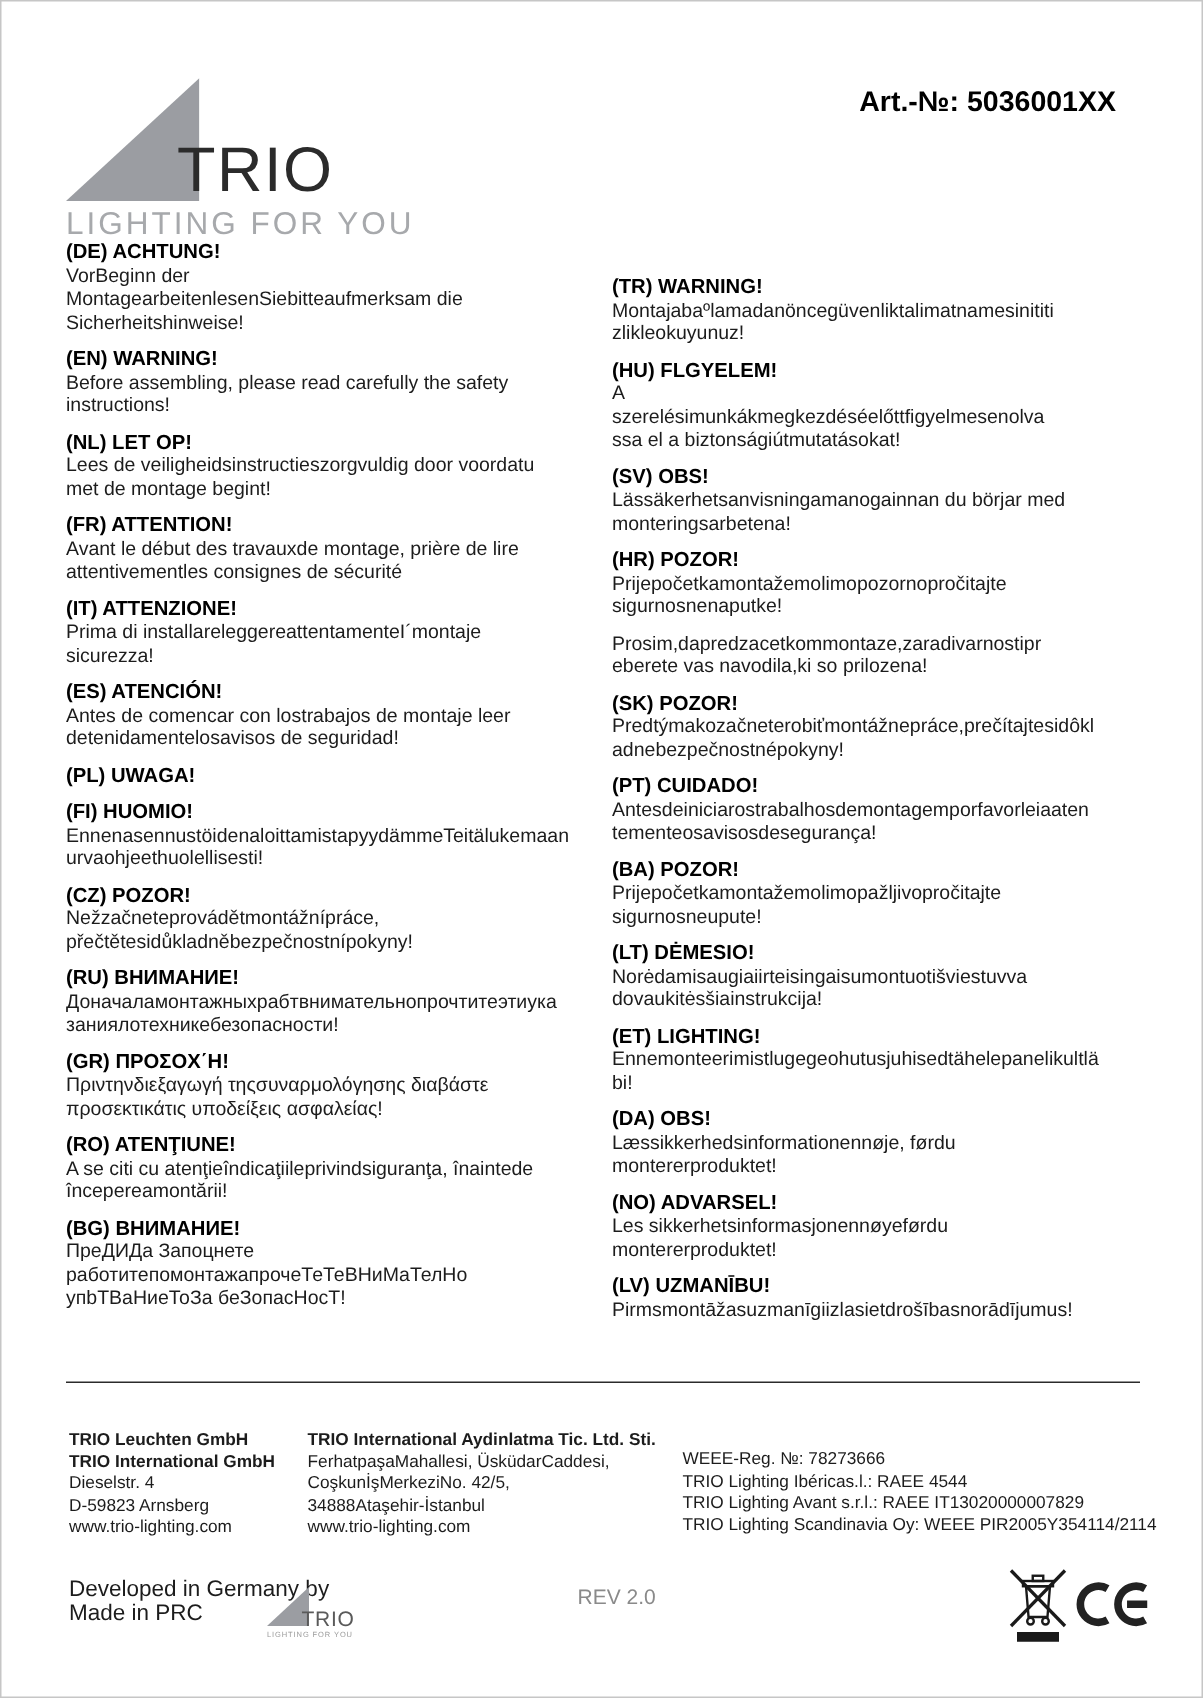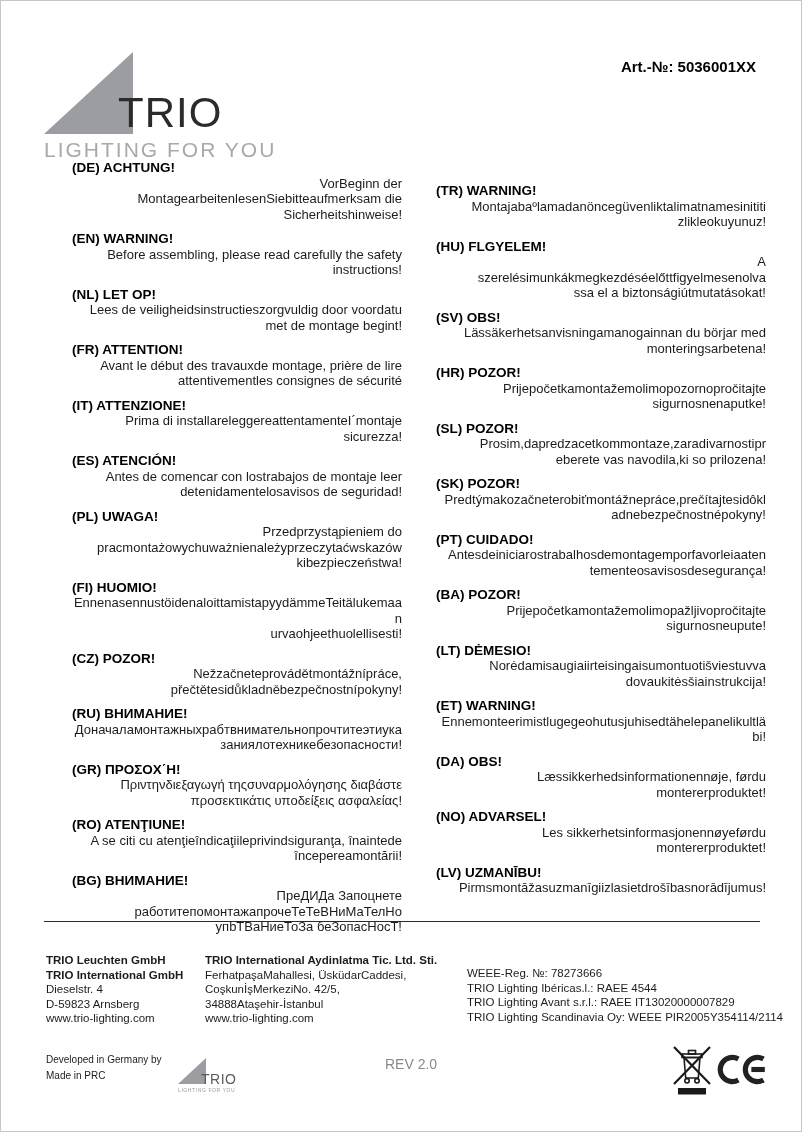--- a/index.html
+++ b/index.html
@@ -1,44 +1,44 @@
 <!DOCTYPE html>
 <html><head>
 <meta charset="utf-8">
 <style>
   html,body{margin:0;padding:0;background:#ffffff;}
   .page{
     position:relative;width:802px;height:1132px;background:#ffffff;
     font-family:"Liberation Sans", sans-serif;color:#1c1c1c;overflow:hidden;
     box-shadow:inset 0 0 0 1px #c6c6c6;
   }
-  .art-no{position:absolute;top:58px;right:46px;font-size:15px;font-weight:bold;color:#000;margin-left:28px;}
+  .art-no{position:absolute;top:58px;right:58px;font-size:19px;font-weight:bold;color:#000;margin-left:28px;}
   
   .logo{position:absolute;left:44px;top:50px;width:220px;height:110px;}
   .logo .tri{position:absolute;left:0;top:2px;width:89px;height:82px;background:#9b9da2;
     -webkit-clip-path:polygon(100% 0,100% 100%,0 100%);clip-path:polygon(100% 0,100% 100%,0 100%);}
   .logo .word{position:absolute;left:74px;top:42px;font-size:42px;line-height:42px;color:#2b2b2b;
     font-weight:400;letter-spacing:1px;}
   .logo .tag{position:absolute;left:0;top:88px;font-size:21px;color:#a7a9ac;letter-spacing:2px;white-space:nowrap;}
   
   .col{position:absolute;top:160px;width:358px;}
   .col-left{left:44px;}
   .col-right{left:408px;padding-top:23px;}
-  .block{margin-bottom:9px;margin-left:28px;}
+  .block{margin-bottom:9px;}
   .block h4{margin:0;font-size:13.5px;line-height:15.5px;color:#000;}
-  .block p{margin:0;font-size:13px;line-height:15.5px;white-space:pre-line;overflow-wrap:break-word;word-break:break-word;text-align:right;}
+  .block p{margin:0;font-size:13px;line-height:15.5px;white-space:pre-line;overflow-wrap:break-word;word-break:break-word;}
   .divider{position:absolute;left:44px;right:42px;top:921px;border:0;border-top:1.5px solid #2b2b2b;margin:0;}
   
   .footer-col{position:absolute;top:953px;font-size:11.5px;line-height:14.5px;}
   .footer-col.c1{left:46px;width:155px;}
   .footer-col.c2{left:205px;width:248px;}
-  .footer-col.c3{left:455px;width:330px;padding-top:13px;margin-left:12px;}
+  .footer-col.c3{left:455px;width:330px;padding-top:13px;}
   .footer-col div.b{font-weight:bold;}
   
-  .developed{position:absolute;left:46px;top:1052px;font-size:10px;line-height:16px;}
+  .developed{position:absolute;left:46px;top:1052px;font-size:15px;line-height:16px;}
   .mini-logo{position:absolute;left:178px;top:1056px;width:70px;height:45px;}
   .mini-logo .tri{position:absolute;left:0;top:2px;width:28px;height:26px;background:#9b9da2;
     -webkit-clip-path:polygon(100% 0,100% 100%,0 100%);clip-path:polygon(100% 0,100% 100%,0 100%);}
   .mini-logo .word{position:absolute;left:23px;top:15px;font-size:14px;color:#5a5a5a;letter-spacing:.5px;}
   .mini-logo .tag{position:absolute;left:0;top:31px;font-size:5px;color:#9a9a9a;letter-spacing:.6px;white-space:nowrap;}
   .rev{position:absolute;left:385px;top:1056px;font-size:14px;color:#8a8a8a;}
   .weee{position:absolute;left:671px;top:1043px;}
   .ce{position:absolute;left:717px;top:1053px;}
 </style>
 </head>
@@ -81,23 +81,20 @@
         <p>Prima di installareleggereattentamenteI´montaje
 sicurezza!</p>
       </div>
       <div class="block">
         <h4>(ES) ATENCIÓN!</h4>
         <p>Antes de comencar con lostrabajos de montaje leer
 detenidamentelosavisos de seguridad!</p>
       </div>
       <div class="block">
         <h4>(PL) UWAGA!</h4>
-        <p>Przedprzystąpieniem do
-pracmontażowychuważnienależyprzeczytaćwskazów
-kibezpieczeństwa!</p>
       </div>
       <div class="block">
         <h4>(FI) HUOMIO!</h4>
         <p>EnnenasennustöidenaloittamistapyydämmeTeitälukemaan
 urvaohjeethuolellisesti!</p>
       </div>
       <div class="block">
         <h4>(CZ) POZOR!</h4>
         <p>Nežzačneteprovádětmontážnípráce,
 přečtětesidůkladněbezpečnostnípokyny!</p>
@@ -140,21 +137,20 @@
         <h4>(SV) OBS!</h4>
         <p>Lässäkerhetsanvisningamanogainnan du börjar med
 monteringsarbetena!</p>
       </div>
       <div class="block">
         <h4>(HR) POZOR!</h4>
         <p>Prijepočetkamontažemolimopozornopročitajte
 sigurnosnenaputke!</p>
       </div>
       <div class="block">
-        <h4>(SL) POZOR!</h4>
         <p>Prosim,dapredzacetkommontaze,zaradivarnostipr
 eberete vas navodila,ki so prilozena!</p>
       </div>
       <div class="block">
         <h4>(SK) POZOR!</h4>
         <p>Predtýmakozačneterobiťmontážnepráce,prečítajtesidôkl
 adnebezpečnostnépokyny!</p>
       </div>
       <div class="block">
         <h4>(PT) CUIDADO!</h4>
@@ -165,21 +161,21 @@
         <h4>(BA) POZOR!</h4>
         <p>Prijepočetkamontažemolimopažljivopročitajte
 sigurnosneupute!</p>
       </div>
       <div class="block">
         <h4>(LT) DĖMESIO!</h4>
         <p>Norėdamisaugiaiirteisingaisumontuotišviestuvva
 dovaukitėsšiainstrukcija!</p>
       </div>
       <div class="block">
-        <h4>(ET) WARNING!</h4>
+        <h4>(ET) LIGHTING!</h4>
         <p>Ennemonteerimistlugegeohutusjuhisedtähelepanelikultlä
 bi!</p>
       </div>
       <div class="block">
         <h4>(DA) OBS!</h4>
         <p>Læssikkerhedsinformationennøje, førdu
 montererproduktet!</p>
       </div>
       <div class="block">
         <h4>(NO) ADVARSEL!</h4>

